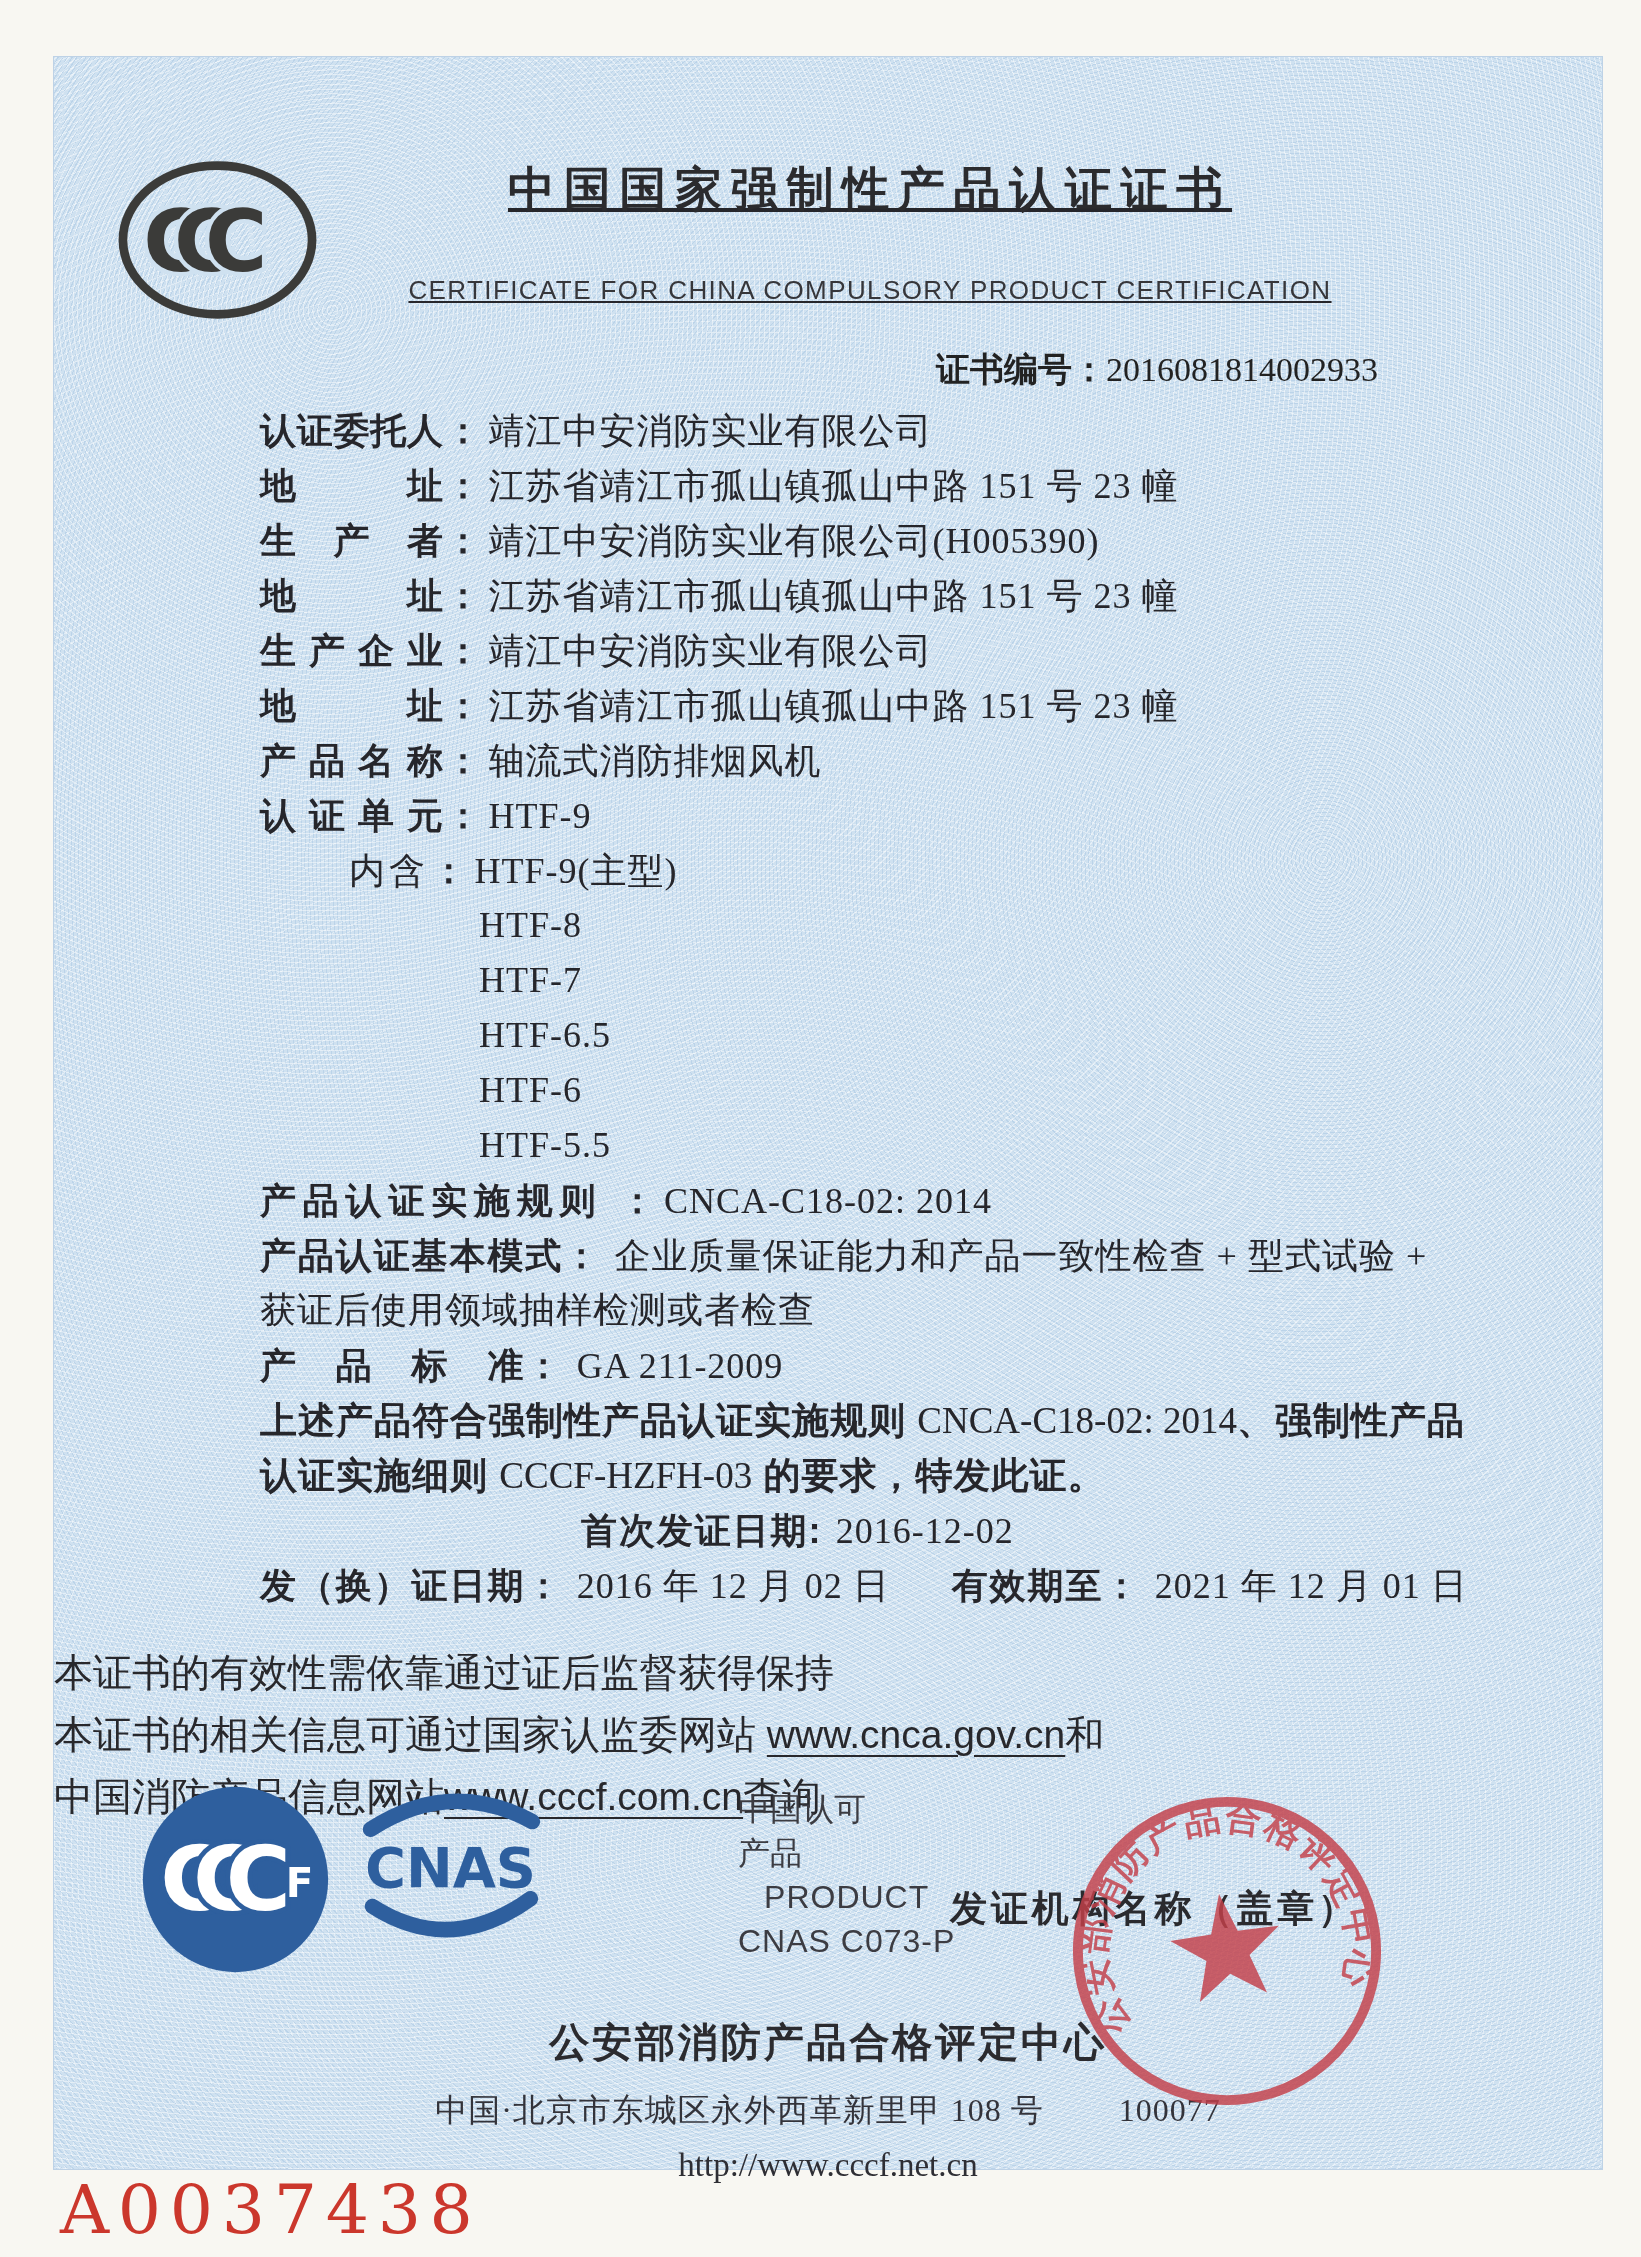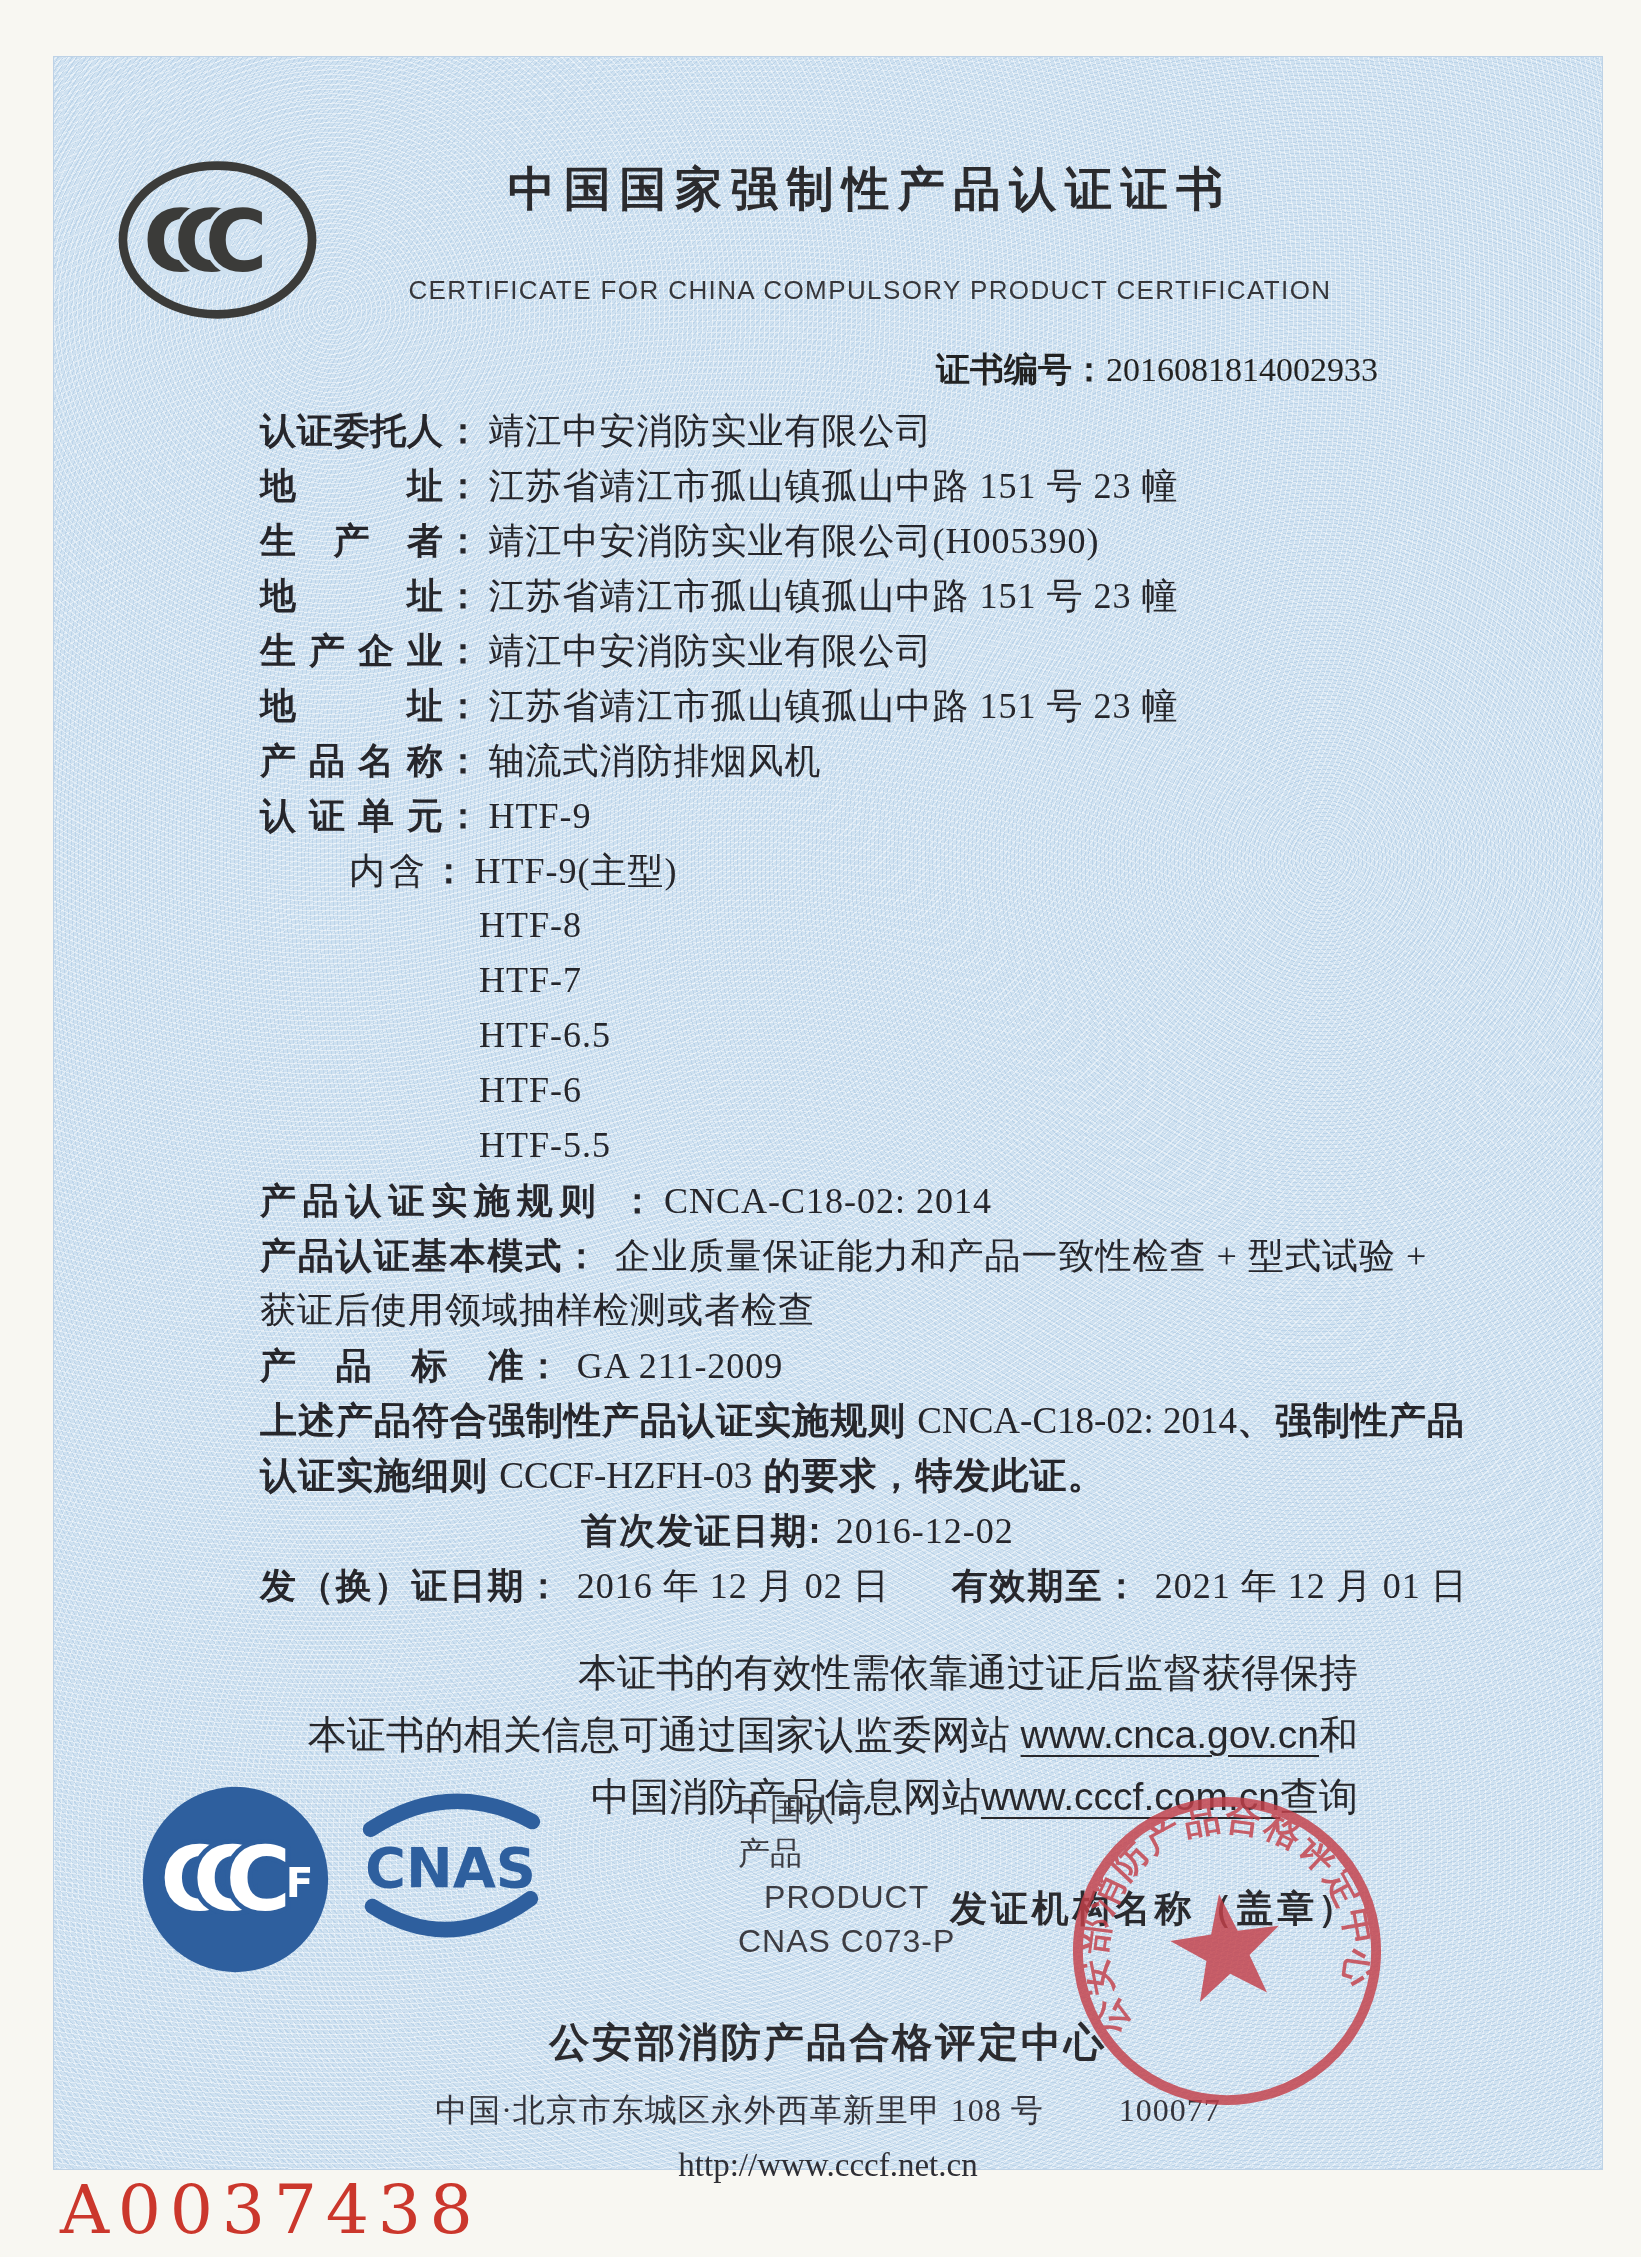--- a/index.html
+++ b/index.html
@@ -14,21 +14,21 @@
     position:absolute;left:53px;top:56px;width:1548px;height:2112px;
     background-color:#cfe1f0;
     background-image:
       repeating-radial-gradient(circle at 18% 12%, rgba(255,255,255,.45) 0 1px, rgba(255,255,255,0) 1px 4.8px),
       repeating-radial-gradient(circle at 82% 38%, rgba(150,186,220,.35) 0 1px, rgba(150,186,220,0) 1px 3.9px),
       repeating-radial-gradient(circle at 45% 85%, rgba(255,255,255,.40) 0 1px, rgba(255,255,255,0) 1px 5.8px);
     border:1px solid #bed2e6;
   }
   
   .ccc-logo{position:absolute;left:60px;top:100px;}
-  .head-text{position:absolute;left:319px;top:101px;width:994px;text-align:center;}
+  .head-text{position:absolute;left:319px;top:101px;width:994px;text-align:center;text-decoration:underline;}
   .title{
     font-family:"Liberation Sans","DejaVu Sans",sans-serif;
     font-size:47px;font-weight:bold;letter-spacing:8.7px;color:#2b2b2e;
   }
   .subtitle{
     margin-top:54px;
     font-family:"Liberation Sans","DejaVu Sans",sans-serif;
     font-size:26px;letter-spacing:1.4px;color:#36363a;
   }
   .certno{
@@ -48,21 +48,21 @@
   .unit-row{margin-left:89px;}
   .ulabel{font-weight:normal;letter-spacing:3.9px;font-family:"Liberation Sans","DejaVu Sans",sans-serif;}
   .htf-row{margin-left:219px;}
   .rlabel{font-weight:bold;letter-spacing:6.8px;font-family:"Liberation Sans","DejaVu Sans",sans-serif;margin-right:2px;}
   .rlabel2{font-weight:bold;letter-spacing:1.9px;font-family:"Liberation Sans","DejaVu Sans",sans-serif;margin-right:13.5px;}
   .stmt{font-weight:bold;font-size:37px;letter-spacing:1px;font-family:"Liberation Sans","DejaVu Sans",sans-serif;}
   .stmt .code{font-weight:normal;font-family:"Liberation Serif","DejaVu Serif",serif;letter-spacing:0;}
   .first-issue{margin-left:321px;}
   .valid-l{margin-left:62px;}
   
-  .notes{position:absolute;left:12px;top:1585px;width:1292px;text-align:right;
+  .notes{position:absolute;left:0;top:1585px;width:1292px;text-align:left;
     font-size:39px;line-height:62px;color:#28282c;
     font-family:"Liberation Sans","DejaVu Sans",sans-serif;font-weight:500;}
   .notes .url{font-family:"Liberation Sans","DejaVu Sans",sans-serif;
     text-decoration:underline;text-underline-offset:6.8px;text-decoration-thickness:1.9px;}
   
   .cccf-logo{position:absolute;left:85px;top:1726px;}
   .cnas-logo{position:absolute;left:305px;top:1726px;}
   .acc-text{position:absolute;left:684px;top:1730px;font-size:32px;line-height:44px;color:#3c3c42;}
   .acc-text .cn{font-family:"Liberation Sans","DejaVu Sans",sans-serif;}
   .acc-text .en{font-family:"Liberation Sans","DejaVu Sans",sans-serif;letter-spacing:1px;text-align:center;}

